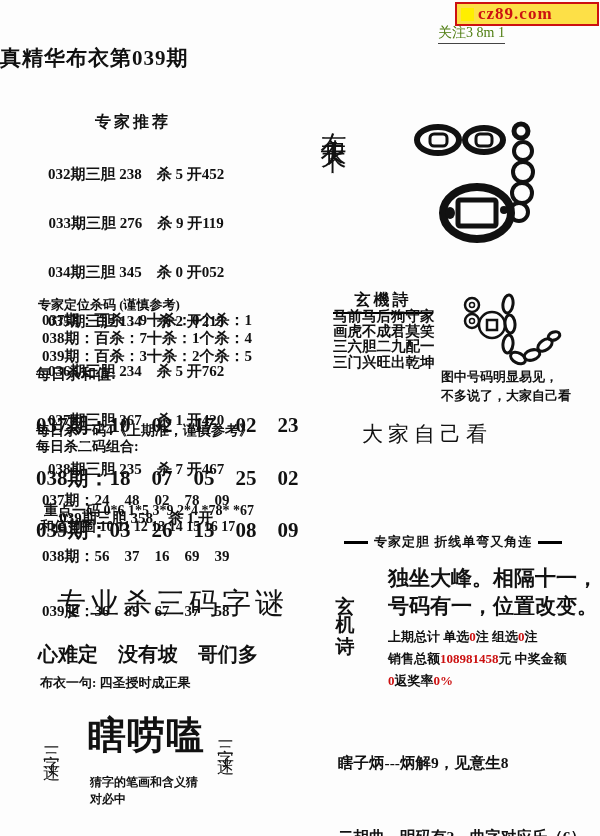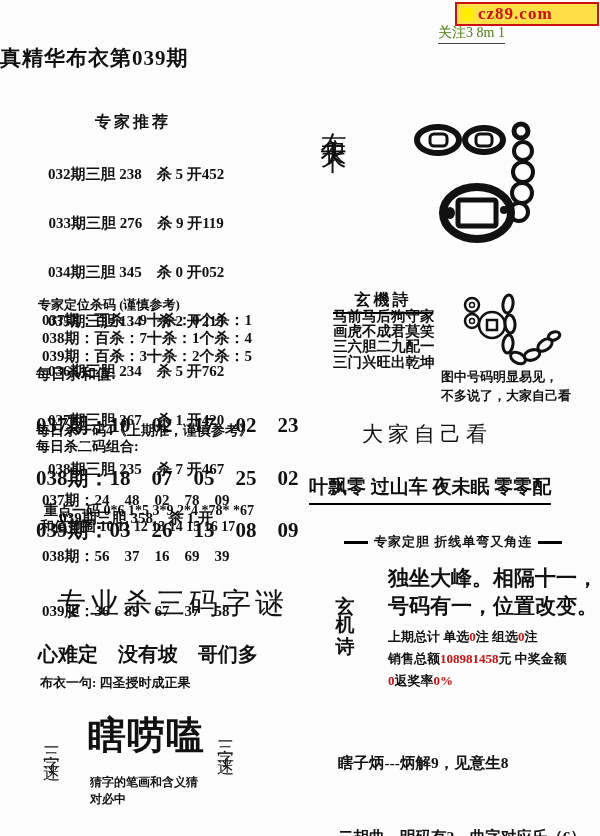--- a/index.html
+++ b/index.html
@@ -156,21 +156,20 @@
     <ellipse class="ln" cx="87" cy="52" rx="8" ry="5" stroke-width="3" transform="rotate(-35 87 52)"></ellipse>
     <ellipse class="ln" cx="96" cy="43" rx="6" ry="4" stroke-width="3" transform="rotate(-20 96 43)"></ellipse>
   </svg>
 
   <div class="abs pic-caption">
     <div>图中号码明显易见，</div>
     <div>不多说了，大家自己看</div>
   </div>
 
   <div class="abs turn-title">大家自己看</div>
-  <div class="abs turn-line">叶飘零 过山车 夜未眠 零零配</div>
 
   <div class="abs dan-row">
     <span class="dash"></span>
     <span>专家定胆 折线单弯又角连</span>
     <span class="dash"></span>
   </div>
 
   <div class="abs vert xz-vert">玄机诗</div>
   <div class="abs xz-line1">独坐大峰。相隔十一，</div>
   <div class="abs xz-line2">号码有一，位置改变。</div>

